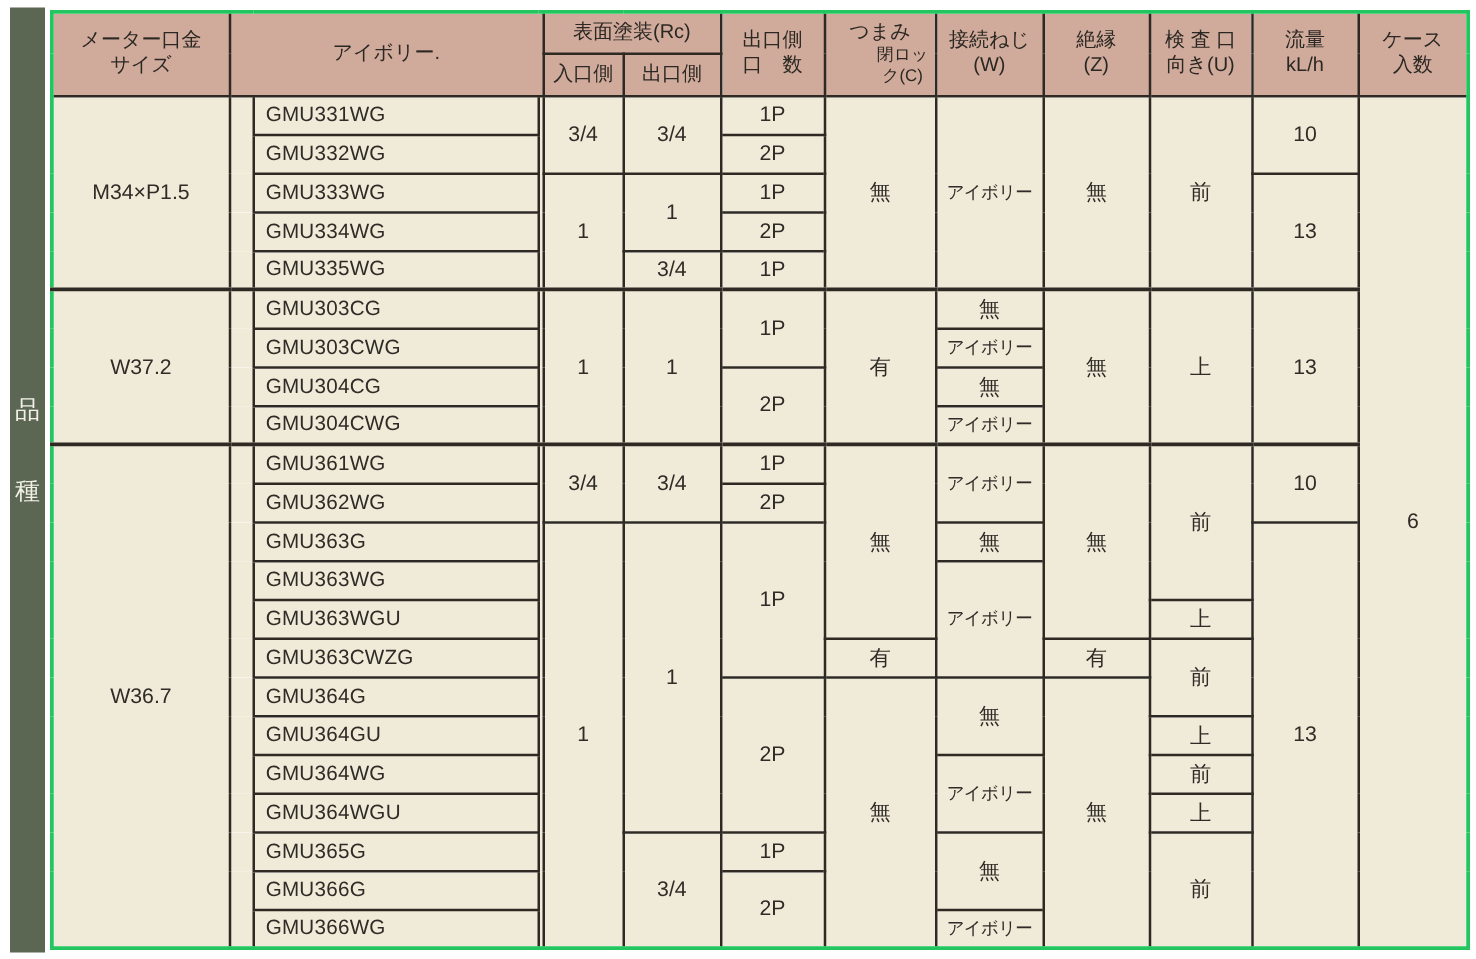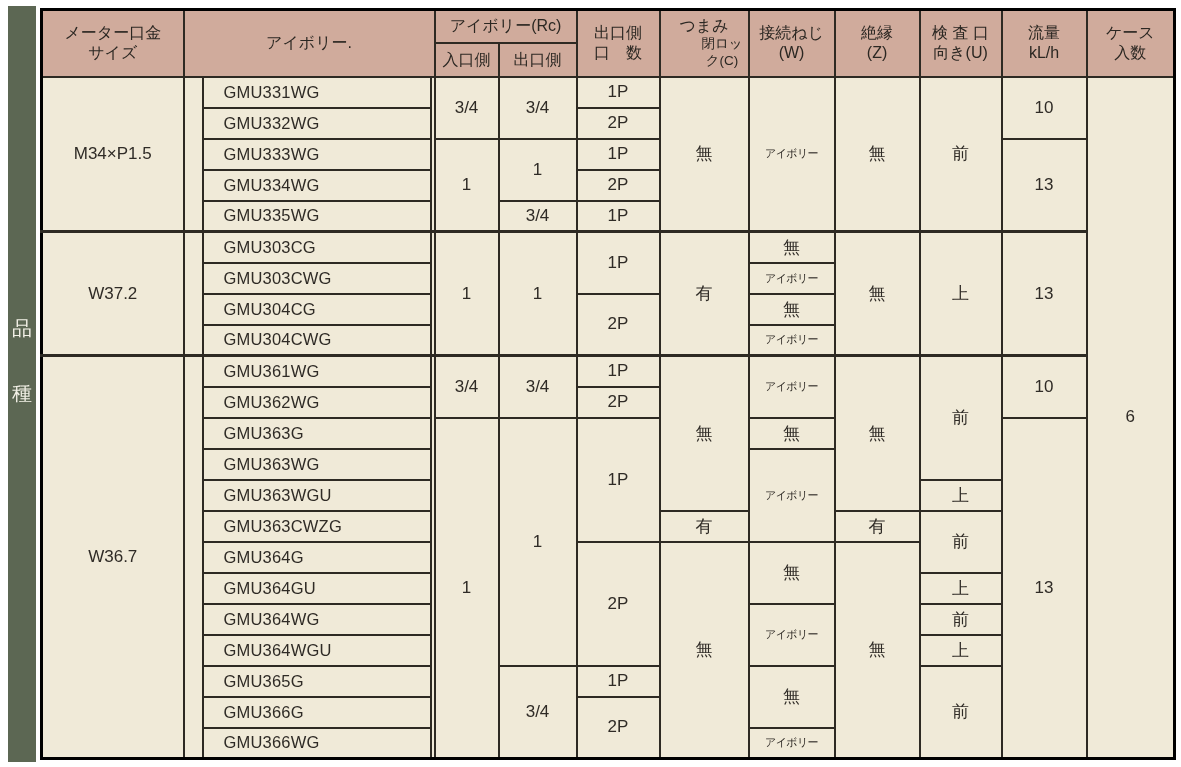--- a/index.html
+++ b/index.html
@@ -20,40 +20,40 @@
   .kchar {
     position: absolute; left: 0; width: 28px; text-align: center;
     color: #f2f0e6; font-size: 20px; line-height: 1;
   }
   .k1 { top: 312px; }
   .k2 { top: 377px; }
 
   table.spec {
     position: absolute; left: 40px; top: 8px; width: 1133px;
     border-collapse: collapse; table-layout: fixed;
-    border: 3px solid #000000;
+    border: 3px solid #22c55e;
   }
   .spec th, .spec td {
     border: 2px solid #2e2a23;
     text-align: center; vertical-align: middle;
     padding: 0; overflow: hidden;
   }
   .spec th {
     background: #d0ab9c; font-weight: normal;
     font-size: 16px; line-height: 1.25; color: #2b2722;
   }
   .spec td { background: #f0ead8; font-size: 17px; }
   tr.h1 { height: 33px; }
   tr.h2 { height: 34px; }
   .spec tbody tr { height: 31px; }
 
   td.gap { border-top: 0; border-bottom: 0; }
-  td.cat { text-align: left; padding-left: 20px; font-size: 16.5px; letter-spacing: 0.2px; }
+  td.cat { text-align: left; padding-left: 9px; font-size: 16.5px; letter-spacing: 0.2px; }
   tr.sec-start td { border-top: 3px solid #2e2a23; }
-  td.ivory { font-size: 11px; letter-spacing: -0.6px; }
+  td.ivory { font-size: 14px; letter-spacing: -0.6px; }
   td.size { font-size: 17px; }
   .hsmall { font-size: 13.5px; margin-left: 36px; }
 </style>
 </head>
 <body>
 
 <div class="page">
 
   <div class="sideband">
     <span class="kchar k1">品</span>
@@ -76,21 +76,21 @@
         <col style="width:85px">
         <col style="width:88px">
     </colgroup>
     <thead>
       <tr class="h1">
         <th rowspan="2">
           <div>メーター口金</div>
           <div>サイズ</div>
         </th>
         <th rowspan="2" colspan="3">アイボリー.</th>
-        <th colspan="2">アイボリー(Rc)</th>
+        <th colspan="2">表面塗装(Rc)</th>
         <th rowspan="2">
           <div>出口側</div>
           <div>口　数</div>
         </th>
         <th rowspan="2">
           <div>つまみ</div>
           <div class="hsmall">閉ロック(C)</div>
         </th>
         <th rowspan="2">
           <div>接続ねじ</div>

